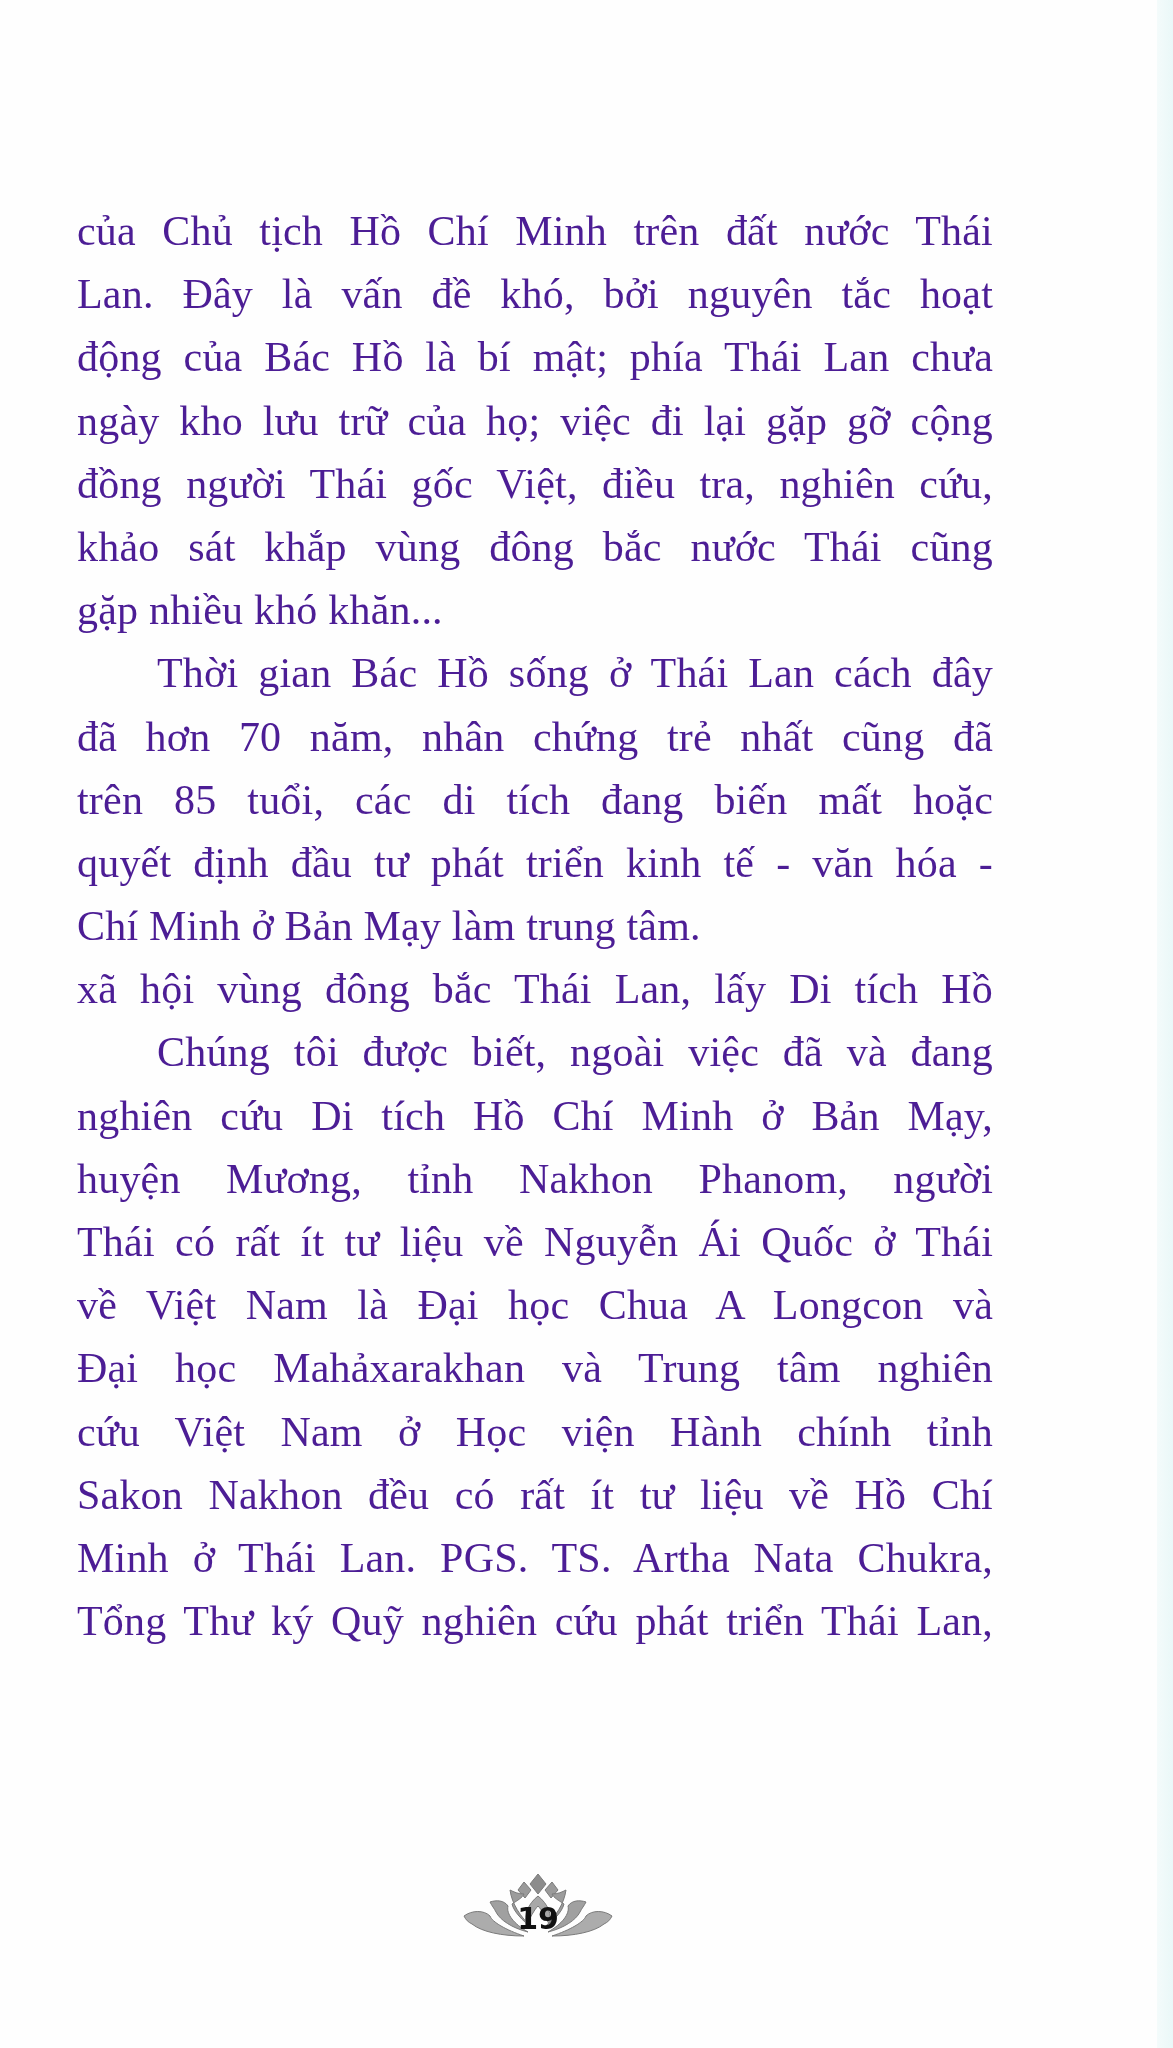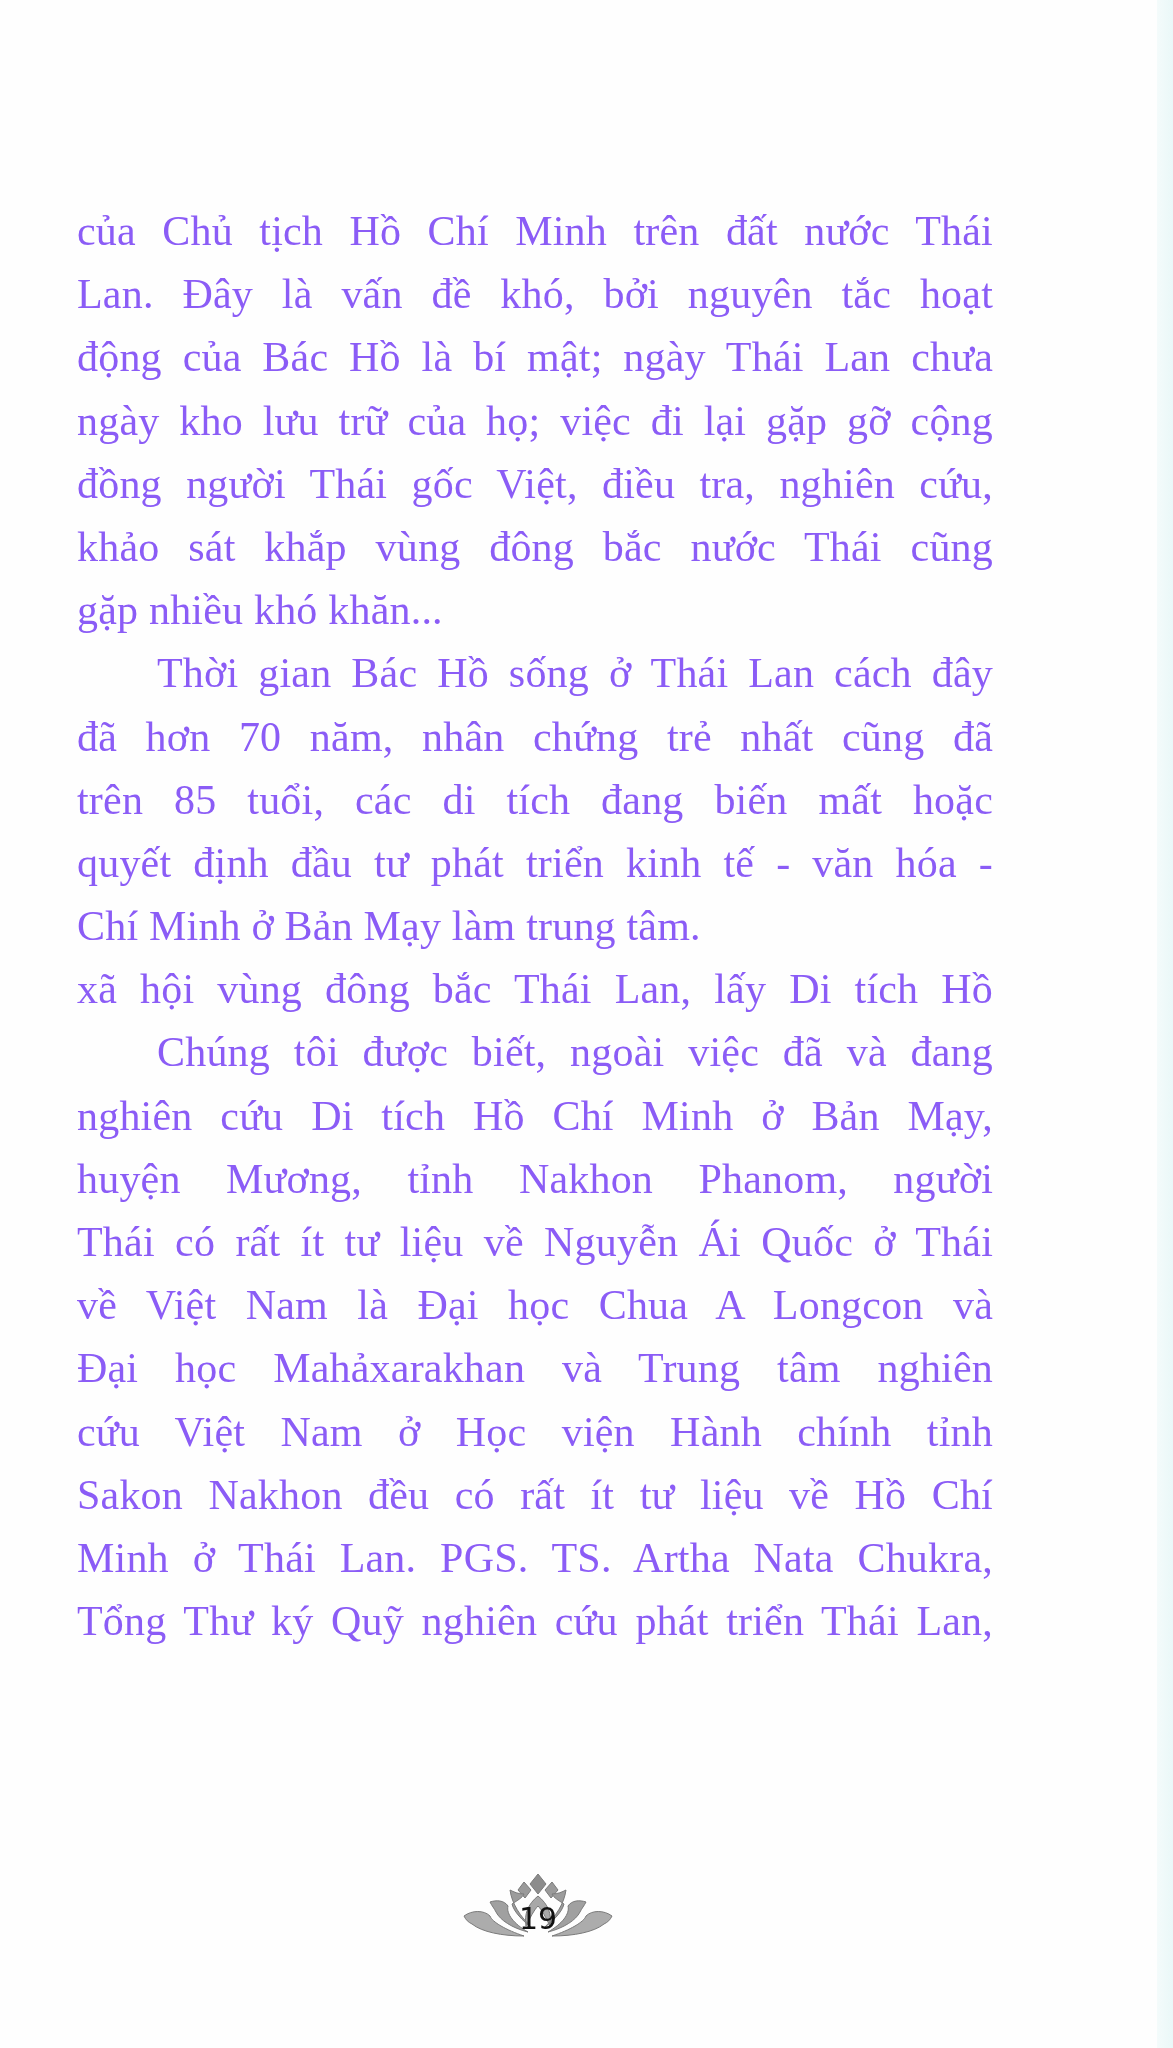--- a/index.html
+++ b/index.html
@@ -22,21 +22,21 @@
     height: 2048px;
     background: linear-gradient(to right, #f4fbfb, #eaf8f8);
   }
   .page-text {
     position: absolute;
     left: 77px;
     top: 200px;
     width: 916px;
     font-family: "Liberation Serif", "DejaVu Serif", serif;
     font-size: 42px;
-    color: #8b5cf6;
+    color: #4c1d95;
     letter-spacing: 0.2px;
   }
   .line {
     height: 63.2px;
     line-height: 63.2px;
     white-space: nowrap;
     overflow: visible;
     text-align: justify;
     text-align-last: justify;
   }
@@ -59,35 +59,35 @@
     left: 0;
     top: 0;
   }
   .page-number {
     position: absolute;
     left: 0;
     width: 152px;
     top: 32px;
     text-align: center;
     font-family: "DejaVu Sans", "Liberation Sans", sans-serif;
-    font-weight: normal;
+    font-weight: bold;
     font-size: 30px;
     line-height: 34px;
     color: #111111;
   }
 </style>
 </head>
 <body>
 
 <div class="edge-strip"></div>
 
 <div class="page-text">
   <div class="line">của Chủ tịch Hồ Chí Minh trên đất nước Thái</div>
   <div class="line">Lan. Đây là vấn đề khó, bởi nguyên tắc hoạt</div>
-  <div class="line">động của Bác Hồ là bí mật; ngày Thái Lan chưa</div>
+  <div class="line">động của Bác Hồ là bí mật; phía Thái Lan chưa</div>
   <div class="line">ngày kho lưu trữ của họ; việc đi lại gặp gỡ cộng</div>
   <div class="line">đồng người Thái gốc Việt, điều tra, nghiên cứu,</div>
   <div class="line">khảo sát khắp vùng đông bắc nước Thái cũng</div>
   <div class="line last">gặp nhiều khó khăn...</div>
   <div class="line indent">Thời gian Bác Hồ sống ở Thái Lan cách đây</div>
   <div class="line">đã hơn 70 năm, nhân chứng trẻ nhất cũng đã</div>
   <div class="line">trên 85 tuổi, các di tích đang biến mất hoặc</div>
   <div class="line">quyết định đầu tư phát triển kinh tế - văn hóa -</div>
   <div class="line last">Chí Minh ở Bản Mạy làm trung tâm.</div>
   <div class="line">xã hội vùng đông bắc Thái Lan, lấy Di tích Hồ</div>

